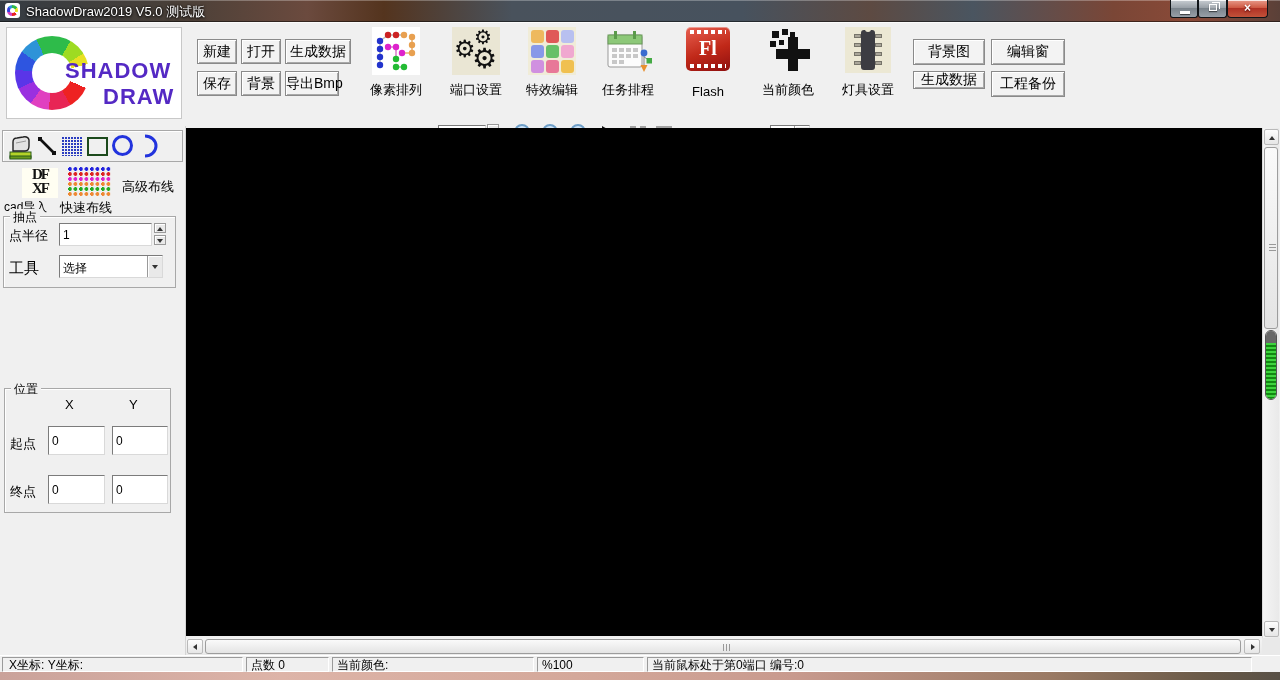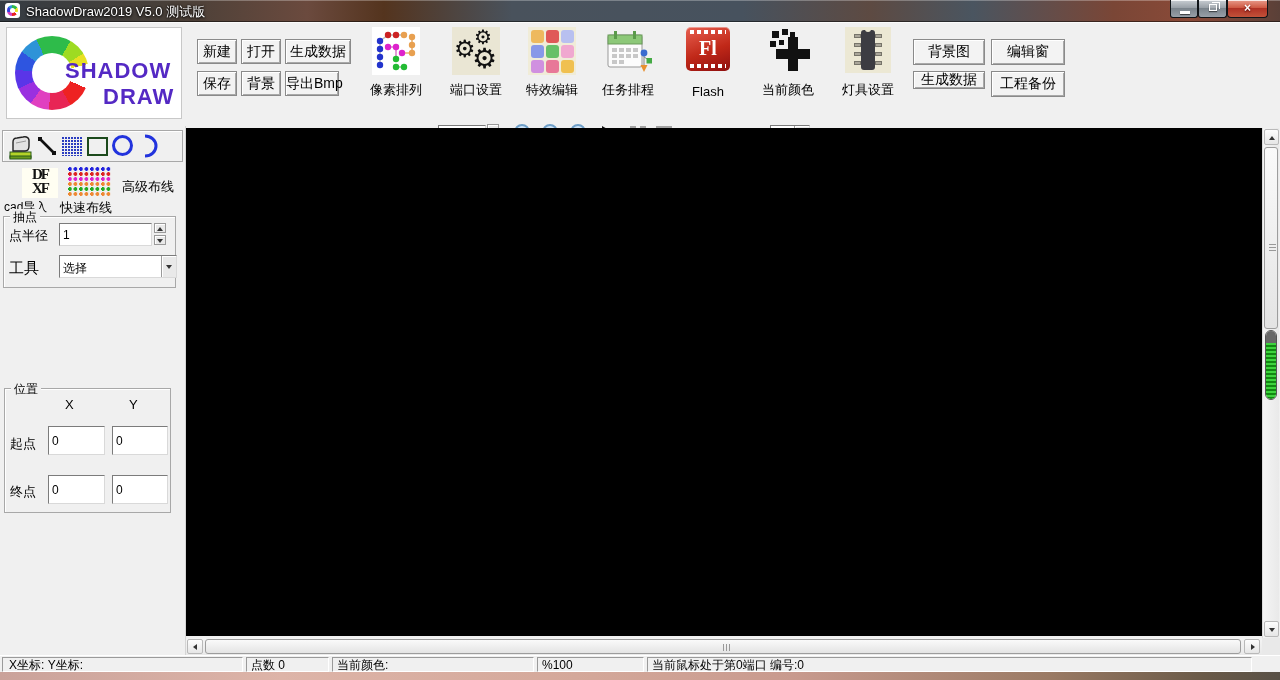--- a/index.html
+++ b/index.html
@@ -420,21 +420,21 @@
       <span class="grp-title">抽点</span>
       <span class="side-label" style="left:5px;top:10px;font-size:13px;">点半径</span>
       <input class="text-input" style="left: 55px; top: 6px; width: 93px; height: 23px;" value="1">
       <span class="spin" style="left:150px;top:6px;">
           <i class="tri-up"></i>
         </span>
       <span class="spin" style="left:150px;top:18px;">
           <i class="tri-down"></i>
         </span>
       <span class="side-label" style="left:5px;top:42px;font-size:15px;">工具</span>
-      <span class="combo" style="left:55px;top:38px;width:118px;height:23px;">
+      <span class="combo" style="left:55px;top:38px;width:104px;height:23px;">
         <span class="val" style="top:4px;">选择</span>
         <span class="drop">
             <i class="tri-down" style="top:9px;"></i>
           </span>
       </span>
     </div>
 
     <div class="grp" style="left:4px;top:262px;width:167px;height:125px;">
       <span class="grp-title">位置</span>
       <span class="side-label" style="left:60px;top:8px;font-size:13px;">X</span>

